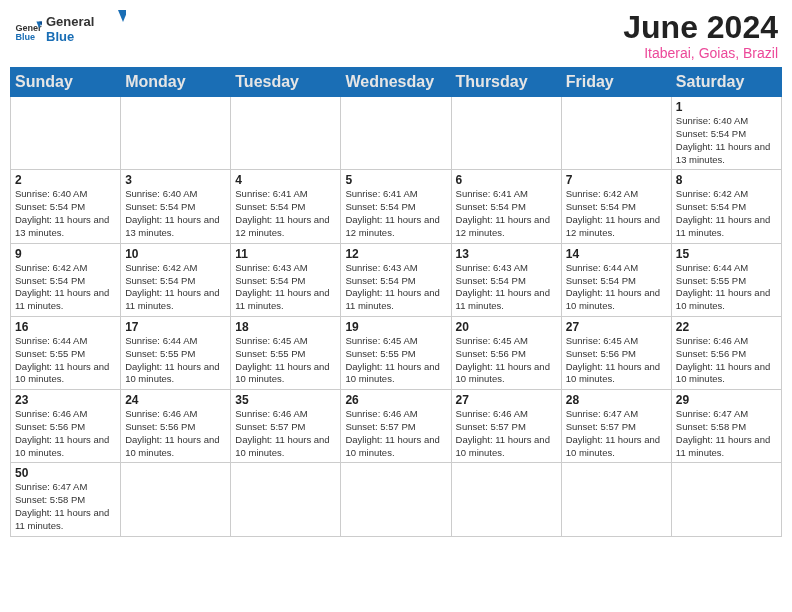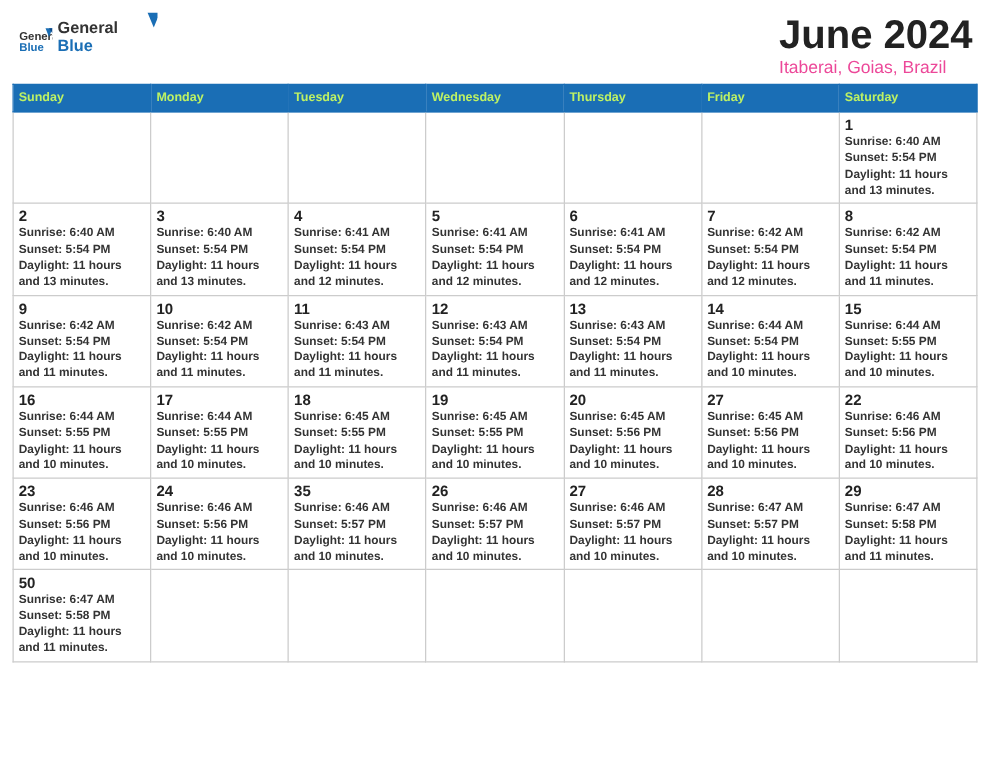--- a/index.html
+++ b/index.html
@@ -20,40 +20,41 @@
     .logo {
       display: flex;
       align-items: center;
       gap: 4px;
     }
     .logo-icon {
       width: 28px;
       height: 28px;
     }
     .title-area {
+      text-align: right;
     }
     .month-title {
       font-size: 32px;
       font-weight: bold;
       color: #222;
       line-height: 1.1;
     }
     .location-title {
       font-size: 14px;
       color: #ec4899;
     }
     .calendar {
       width: 100%;
       border-collapse: collapse;
       border: 1px solid #ccc;
     }
     .calendar th {
       background: #1a6eb5;
-      color: #bef264;
-      font-size: 10px;
+      color: #e5e5e5;
+      font-size: 16px;
       font-weight: bold;
       padding: 5px 4px;
       text-align: left;
       border: 1px solid #1a6eb5;
     }
     .calendar td {
       width: 14.28%;
       vertical-align: top;
       border: 1px solid #ccc;
       padding: 3px 4px;
@@ -66,21 +67,20 @@
       font-size: 12px;
       font-weight: bold;
       color: #222;
       display: block;
       margin-bottom: 1px;
     }
     .day-info {
       font-size: 9.5px;
       line-height: 1.35;
       color: #333;
-      font-weight: bold;
     }
     .empty-cell {
       background: #f5f5f5;
     }
     .week-row td {
       height: 72px;
     }
   </style>
 </head>
 <body>

